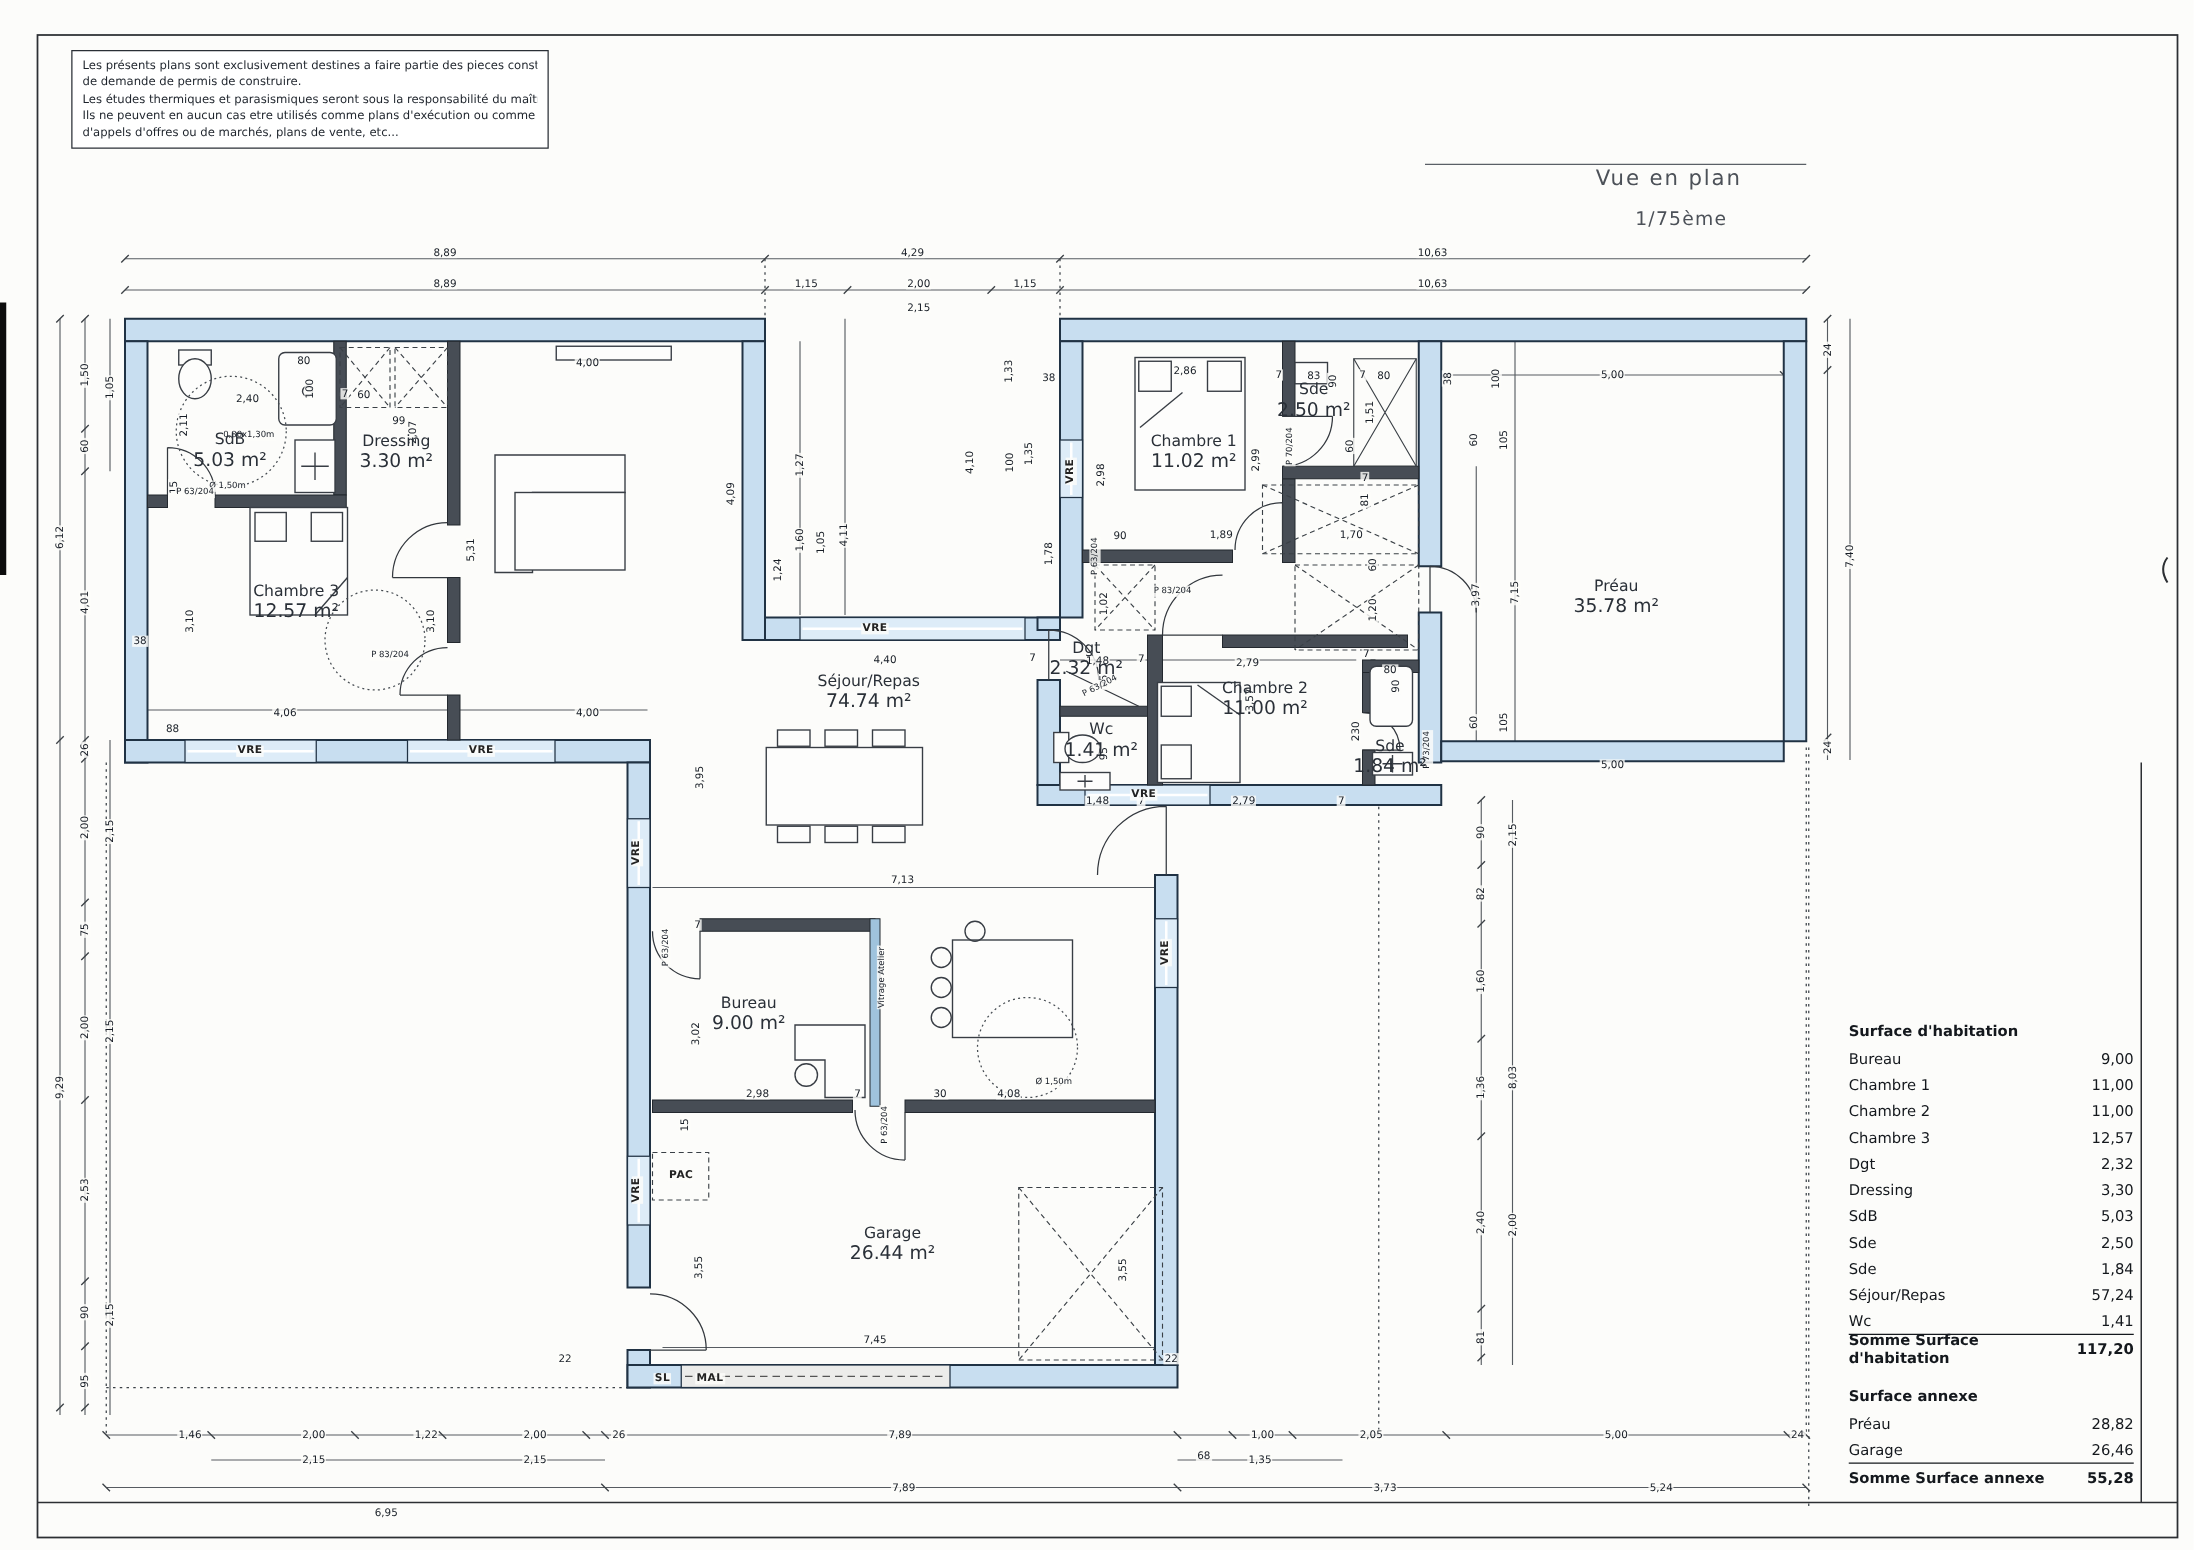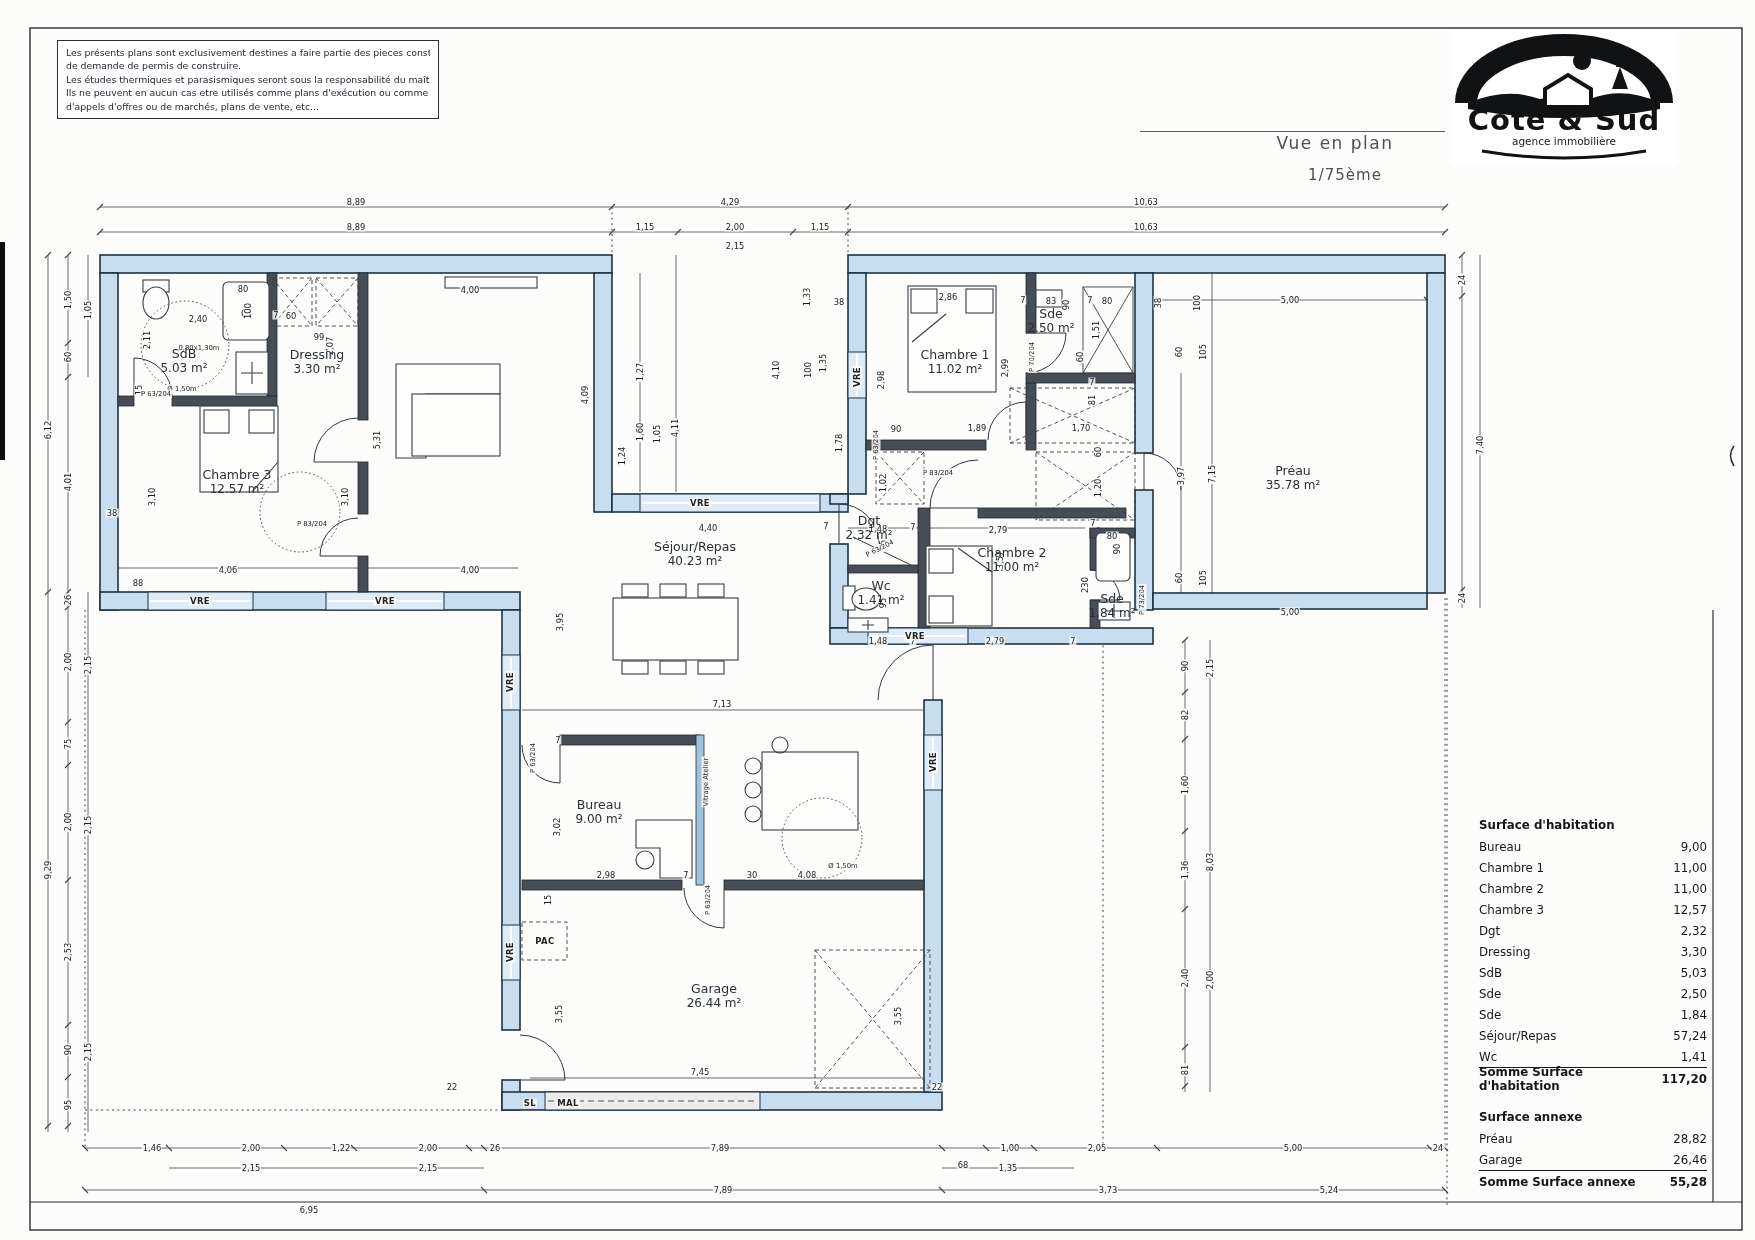--- a/index.html
+++ b/index.html
@@ -22,21 +22,21 @@
   .logo .name{position:absolute;left:0;top:72px;width:224px;text-align:center;font-weight:bold;
               font-size:29px;color:#101214;letter-spacing:1px;}
   .logo .tag{position:absolute;left:0;top:104px;width:224px;text-align:center;font-size:10.5px;color:#17191c;}
   
   .lbl{position:absolute;transform:translate(-50%,-50%);font-size:8.3px;line-height:9px;color:#171d26;
        background:rgba(252,252,250,.82);padding:0 1px;white-space:nowrap;}
   .lbl.s{font-size:6.8px;}
   .lbl.a{font-size:8.5px;letter-spacing:.4px;font-weight:bold;color:#222;}
   .room{position:absolute;transform:translate(-50%,-50%);text-align:center;color:#2a3038;white-space:nowrap;}
   .room .rn{font-size:12.5px;}
-  .room .ra{font-size:12px;}
+  .room .ra{font-size:15px;}
   
   .stable{left:1479px;top:818px;width:228px;font-size:11.8px;color:#14181d;}
   .stable .hd{font-weight:bold;margin:0 0 4px 0;}
   .trow{display:flex;justify-content:space-between;height:21px;align-items:center;}
   .trow .v{text-align:right;}
   .total{display:flex;justify-content:space-between;font-weight:bold;border-top:1.4px solid #14181d;
          height:22px;align-items:center;}
   .gap{height:20px;}
 </style>
 </head>
@@ -242,32 +242,20 @@
     <div>de demande de permis de construire.</div>
     <div>Les études thermiques et parasismiques seront sous la responsabilité du maître d'ouvrage et/ou du constructeur.</div>
     <div>Ils ne peuvent en aucun cas etre utilisés comme plans d'exécution ou comme plans constituant les dossiers</div>
     <div>d'appels d'offres ou de marchés, plans de vente, etc...</div>
   </div>
 
   <div class="abs titleline"></div>
   <div class="abs view-title">Vue en plan</div>
   <div class="abs scale">1/75ème</div>
 
-  <div class="abs logo">
-    <svg width="224" height="134" viewBox="0 0 224 134">
-      <path d="M14,72 A98,58 0 0 1 210,72" fill="none" stroke="#101214" stroke-width="22"></path>
-      <path d="M16,72 Q55,56 88,68 Q112,62 138,68 Q172,55 208,72 L208,78 Q112,96 16,78 Z" fill="#101214"></path>
-      <circle cx="130" cy="30" r="9" fill="#101214"></circle>
-      <path d="M160,58 l8,-22 l8,22 Z M164,36 l4,-12 l4,12 Z" fill="#101214"></path>
-      <path d="M93,76 V58 L116,44 L139,58 V76 Z" fill="#ffffff" stroke="#101214" stroke-width="4"></path>
-      <path d="M30,120 Q112,134 194,120" fill="none" stroke="#101214" stroke-width="3"></path>
-    </svg>
-    <div class="name">Côte &amp; Sud</div>
-    <div class="tag">agence immobilière</div>
-  </div>
 
   <div id="labels">
       <span class="lbl " style="left: 356px; top: 202px; transform: translate(-50%, -50%);">8,89</span>
       <span class="lbl " style="left: 730px; top: 202px; transform: translate(-50%, -50%);">4,29</span>
       <span class="lbl " style="left: 1146px; top: 202px; transform: translate(-50%, -50%);">10,63</span>
       <span class="lbl " style="left: 356px; top: 227px; transform: translate(-50%, -50%);">8,89</span>
       <span class="lbl " style="left: 645px; top: 227px; transform: translate(-50%, -50%);">1,15</span>
       <span class="lbl " style="left: 735px; top: 227px; transform: translate(-50%, -50%);">2,00</span>
       <span class="lbl " style="left: 820px; top: 227px; transform: translate(-50%, -50%);">1,15</span>
       <span class="lbl " style="left: 1146px; top: 227px; transform: translate(-50%, -50%);">10,63</span>
@@ -438,21 +426,21 @@
       <div class="room" style="left: 317px; top: 361px;">
         <div class="rn">Dressing</div>
         <div class="ra">3.30 m²</div>
       </div>
       <div class="room" style="left: 237px; top: 481px;">
         <div class="rn">Chambre 3</div>
         <div class="ra">12.57 m²</div>
       </div>
       <div class="room" style="left: 695px; top: 553px;">
         <div class="rn">Séjour/Repas</div>
-        <div class="ra">40.23 m²</div>
+        <div class="ra">74.74 m²</div>
       </div>
       <div class="room" style="left: 955px; top: 361px;">
         <div class="rn">Chambre 1</div>
         <div class="ra">11.02 m²</div>
       </div>
       <div class="room" style="left: 1051px; top: 320px;">
         <div class="rn">Sde</div>
         <div class="ra">2.50 m²</div>
       </div>
       <div class="room" style="left: 1012px; top: 559px;">

